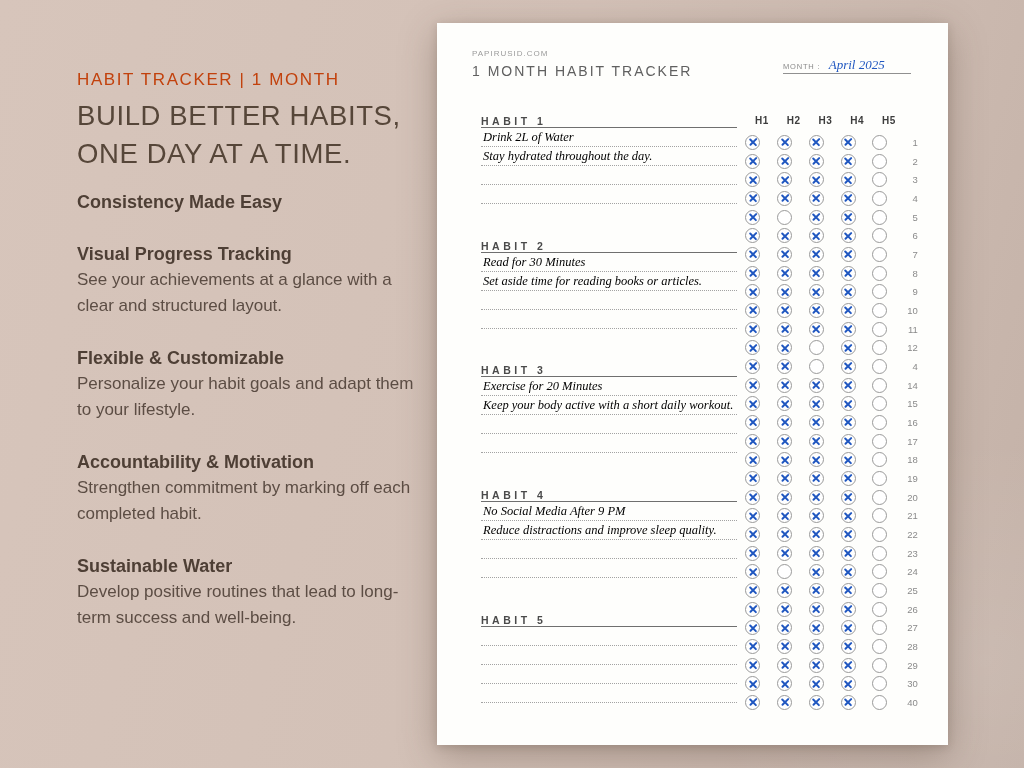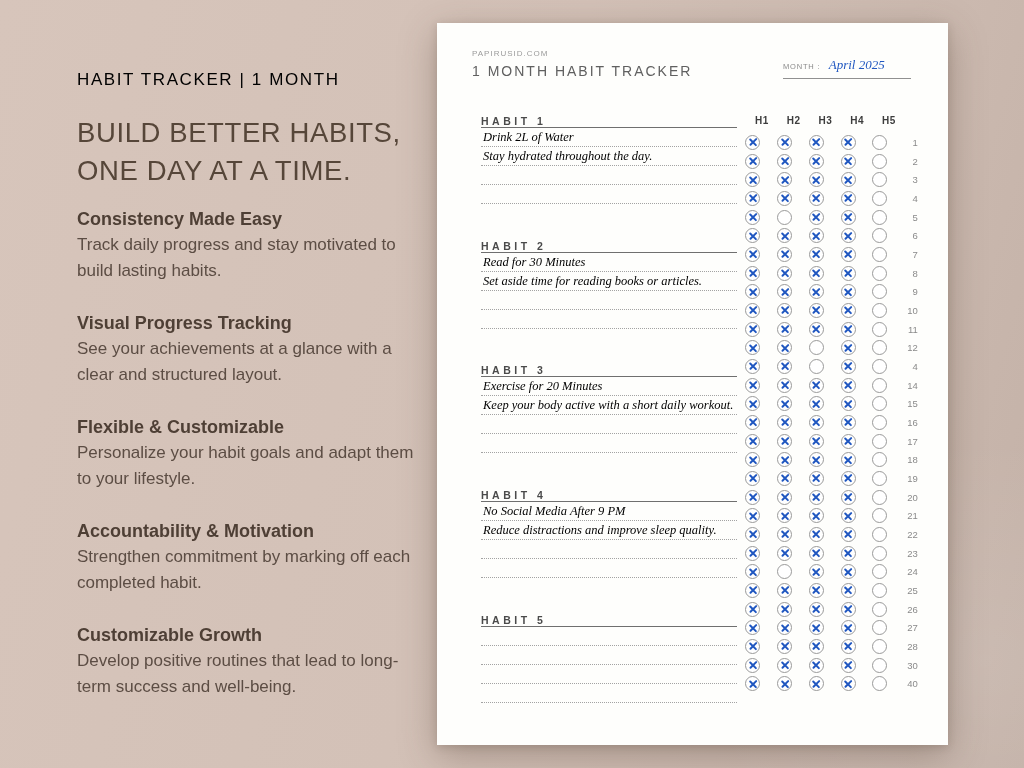--- a/index.html
+++ b/index.html
@@ -7,35 +7,35 @@
   body {
     font-family:"Liberation Sans", sans-serif;
     background:
       radial-gradient(ellipse 420px 320px at 96% 86%, rgba(255,255,255,.10), rgba(255,255,255,0) 70%),
       linear-gradient(105deg, #d7c5bb 0%, #d3c1b7 48%, #cbb9af 78%, #c3b1a7 100%);
     position:relative;
   }
 
   
   .left-panel { position:absolute; left:77px; top:70px; width:352px; color:#5b4b42; }
-  .eyebrow { font-size:17px; letter-spacing:1.6px; color:#000000; margin-bottom:24px; }
+  .eyebrow { font-size:17px; letter-spacing:1.6px; color:#c2410c; margin-bottom:7px; }
   .headline { font-size:27.5px; line-height:38px; letter-spacing:.6px; color:#564639; font-weight:500; margin-bottom:16px; }
   .feature { margin-bottom:26px; }
   .feature-title { font-size:18px; line-height:26px; font-weight:bold; color:#4e3f35; }
   .feature-body { font-size:17px; line-height:26px; color:#5c4d44; }
 
   
   .paper {
     position:absolute; left:437px; top:23px; width:511px; height:722px;
     background:#fefefc;
     box-shadow:0 10px 34px rgba(80,60,50,.35), 0 2px 8px rgba(80,60,50,.18);
   }
   .site { position:absolute; left:35px; top:26px; font-size:8px; letter-spacing:1px; color:#9b9b9b; }
   .doc-title { position:absolute; left:35px; top:40px; font-size:14px; letter-spacing:2px; color:#606060; }
-  .month-block { position:absolute; left:346px; top:32px; width:128px; border-bottom:1px solid #909090; padding-bottom:5px; white-space:nowrap; }
+  .month-block { position:absolute; left:346px; top:32px; width:128px; border-bottom:1px solid #909090; white-space:nowrap; }
   .month-label { font-size:7.5px; letter-spacing:.8px; color:#8a8a8a; }
   .month-value { font-family:"Liberation Serif", serif; font-style:italic; font-size:13px; color:#2057c0; margin-left:4px; }
 
   
   .habits-col { position:absolute; left:44px; top:92px; width:256px; }
   .habit-section { height:124.7px; }
   .habit-label { font-size:10.5px; font-weight:bold; letter-spacing:3.5px; color:#4a4a4a;
                  height:13px; line-height:13px; padding-bottom:4px; border-bottom:1.5px solid #6f6f6f; }
   .hline { height:19px; border-bottom:1px dotted #a3a3a3; position:relative; }
   .hw { position:absolute; left:2px; bottom:1px; font-family:"Liberation Serif", serif; font-style:italic;
@@ -62,40 +62,39 @@
 
 <aside class="left-panel">
   <div class="eyebrow">HABIT TRACKER | 1 MONTH</div>
   <h1 class="headline">
     <span>BUILD BETTER HABITS,</span><br>
     <span>ONE DAY AT A TIME.</span>
   </h1>
   <div id="features">
   <div class="feature">
     <div class="feature-title">Consistency Made Easy</div>
-    <div class="feature-body">Track daily progress and stay motivated to build lasting habits.</div>
   </div>
 
   <div class="feature">
     <div class="feature-title">Visual Progress Tracking</div>
     <div class="feature-body">See your achievements at a glance with a clear and structured layout.</div>
   </div>
 
   <div class="feature">
     <div class="feature-title">Flexible &amp; Customizable</div>
     <div class="feature-body">Personalize your habit goals and adapt them to your lifestyle.</div>
   </div>
 
   <div class="feature">
     <div class="feature-title">Accountability &amp; Motivation</div>
     <div class="feature-body">Strengthen commitment by marking off each completed habit.</div>
   </div>
 
   <div class="feature">
-    <div class="feature-title">Customizable Growth</div>
+    <div class="feature-title">Sustainable Water</div>
     <div class="feature-body">Develop positive routines that lead to long-term success and well-being.</div>
   </div>
 </div>
 </aside>
 
 <section class="paper">
   <div class="site">PAPIRUSID.COM</div>
   <div class="doc-title">1 MONTH HABIT TRACKER</div>
 
   <div class="month-block">
@@ -691,20 +690,38 @@
           </span>
           <span class="cell">
             <span class="circle marked"></span>
           </span>
           <span class="cell">
             <span class="circle marked"></span>
           </span>
           <span class="cell">
             <span class="circle"></span>
           </span>
+          <span class="daynum">29</span>
+        </div>
+        <div class="grid-row">
+          <span class="cell">
+            <span class="circle marked"></span>
+          </span>
+          <span class="cell">
+            <span class="circle marked"></span>
+          </span>
+          <span class="cell">
+            <span class="circle marked"></span>
+          </span>
+          <span class="cell">
+            <span class="circle marked"></span>
+          </span>
+          <span class="cell">
+            <span class="circle"></span>
+          </span>
           <span class="daynum">30</span>
         </div>
         <div class="grid-row">
           <span class="cell">
             <span class="circle marked"></span>
           </span>
           <span class="cell">
             <span class="circle marked"></span>
           </span>
           <span class="cell">

